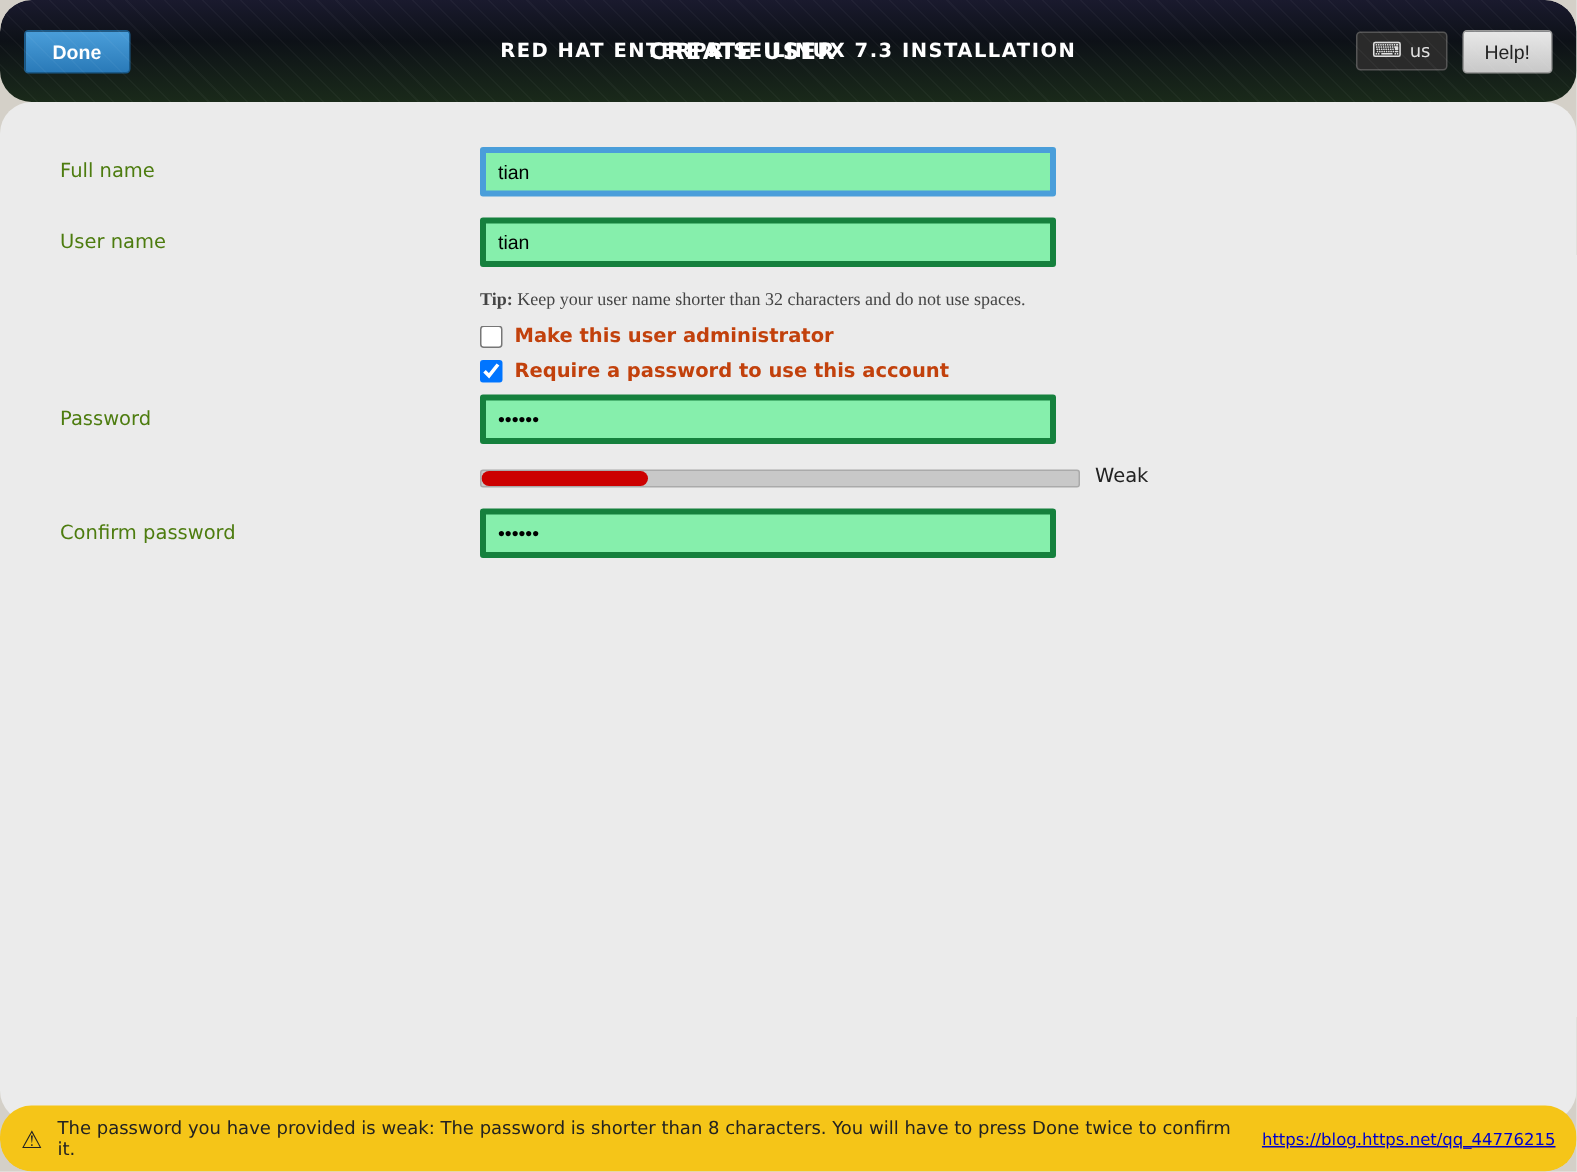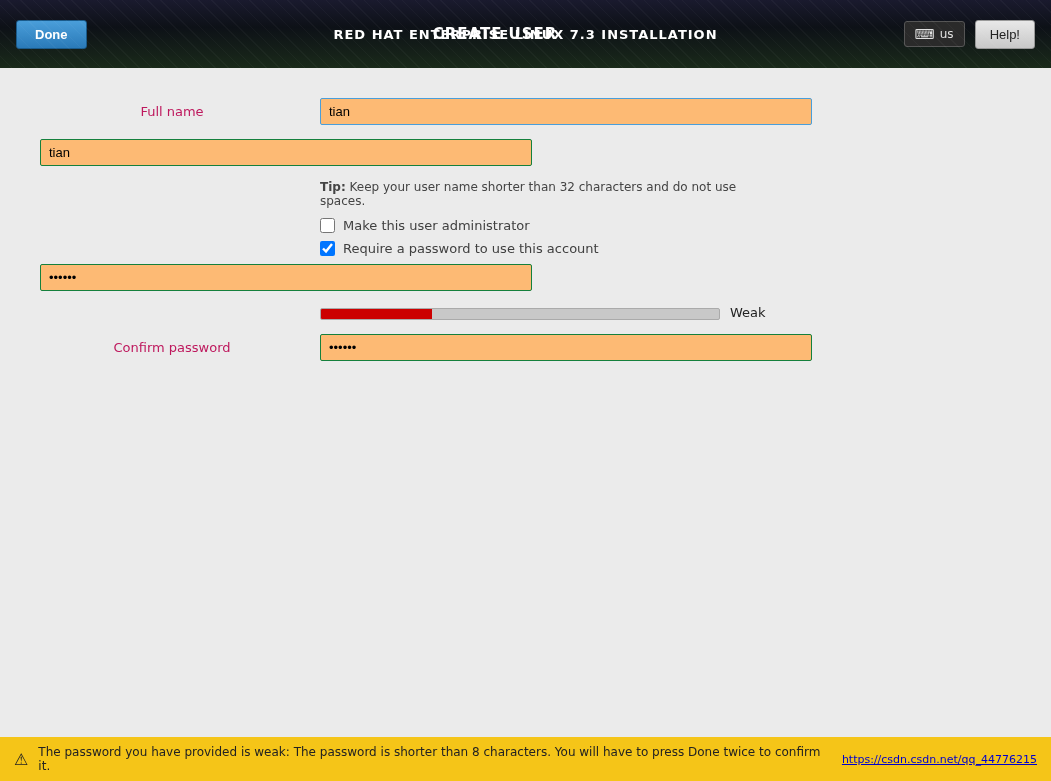--- a/index.html
+++ b/index.html
@@ -1,15 +1,15 @@
 <!DOCTYPE html>
 <html><head>
   <meta charset="utf-8">
   <style>
-    * { box-sizing: border-box; margin: 0; padding: 0; }
+    * { box-sizing: border-box; margin: 0; padding: 0; border-radius: 21px; }
     body {
       font-family: 'DejaVu Sans', Arial, sans-serif;
       font-size: 13px;
       background: #d4d0c8;
       width: 1051px;
       height: 781px;
       overflow: hidden;
       position: relative;
     }
 
@@ -84,47 +84,48 @@
       min-height: 680px;
     }
 
     .form-row {
       display: flex;
       align-items: center;
       margin-bottom: 14px;
     }
     .form-label {
       width: 280px;
-      text-align: center;
+      text-align: left;
       padding-right: 16px;
-      color: #be185d;
+      color: #4d7c0f;
       font-size: 13px;
       font-weight: normal;
     }
     .form-input {
-      width: 492px;
+      width: 384px;
       padding: 5px 8px;
-      border: 1px solid #15803d;
+      border: 4px solid #15803d;
       border-radius: 2px;
       font-size: 13px;
-      background: #fdba74;
+      background: #86efac;
       outline: none;
     }
 
     .tip-row {
       display: flex;
       margin-bottom: 10px;
     }
     .tip-label-space {
       width: 280px;
     }
     .tip-text {
       color: #444;
       font-size: 12px;
       width: 448px;
+      font-family: Liberation Serif, serif;
     }
     .tip-text strong {
       font-weight: bold;
     }
 
     .checkbox-row {
       display: flex;
       align-items: center;
       margin-bottom: 8px;
     }
@@ -136,21 +137,22 @@
       align-items: center;
       gap: 8px;
     }
     .checkbox-row-content input[type="checkbox"] {
       width: 15px;
       height: 15px;
       cursor: pointer;
     }
     .checkbox-label-text {
       font-size: 13px;
-      color: #404040;
+      color: #c2410c;
+      font-weight: bold;
     }
 
     
     .strength-row {
       display: flex;
       align-items: flex-end;
       margin-bottom: 14px;
     }
     .strength-label-space {
       width: 280px;
@@ -254,20 +256,21 @@
 </div>
 
 <div class="main-content">
 
   <div class="form-row">
     <div class="form-label">Full name</div>
     <input class="form-input" type="text" value="tian" style="border-color: rgb(74, 158, 218);">
   </div>
 
   <div class="form-row">
+    <div class="form-label">User name</div>
     <input class="form-input" type="text" value="tian" style="">
   </div>
 
   <div class="tip-row">
     <div class="tip-label-space"></div>
     <div class="tip-text">
       <strong>Tip:</strong>
       <span>Keep your user name shorter than 32 characters and do not use spaces.</span>
     </div>
   </div>
@@ -282,20 +285,21 @@
 
   <div class="checkbox-row">
     <div class="checkbox-label-space"></div>
     <div class="checkbox-row-content">
       <input type="checkbox" checked="" style="">
       <span class="checkbox-label-text">Require a password to use this account</span>
     </div>
   </div>
 
   <div class="form-row">
+    <div class="form-label">Password</div>
     <input class="form-input" type="password" value="●●●●●●" style="">
   </div>
 
   <div class="strength-row">
     <div class="strength-label-space"></div>
     <div class="strength-bar-container">
       <div class="strength-bar-fill" style="width: 28%;"></div>
     </div>
     <span class="strength-label-text">Weak</span>
   </div>
@@ -304,14 +308,14 @@
     <div class="form-label">Confirm password</div>
     <input class="form-input" type="password" value="●●●●●●" style="">
   </div>
 
 
 </div>
 
 <div class="warning-bar">
   <span class="warning-icon">⚠</span>
   <span class="warning-text">The password you have provided is weak: The password is shorter than 8 characters. You will have to press Done twice to confirm it.</span>
-  <span class="warning-link">https://csdn.csdn.net/qq_44776215</span>
+  <span class="warning-link">https://blog.https.net/qq_44776215</span>
 </div>
 
 </body></html>

